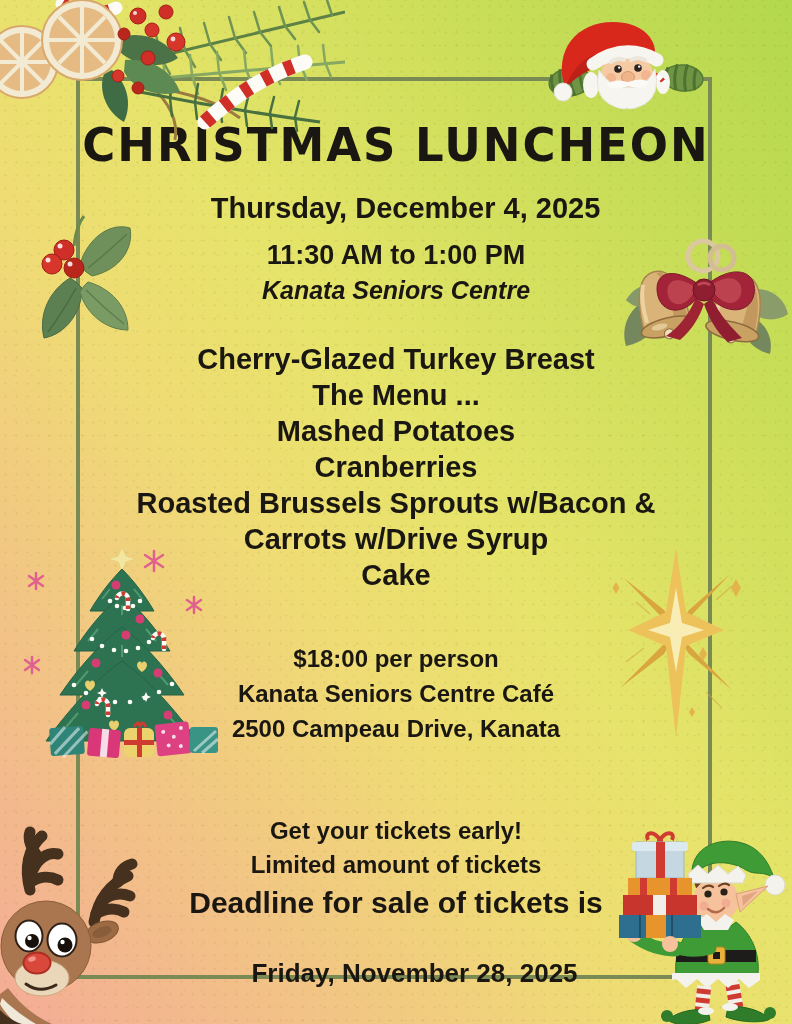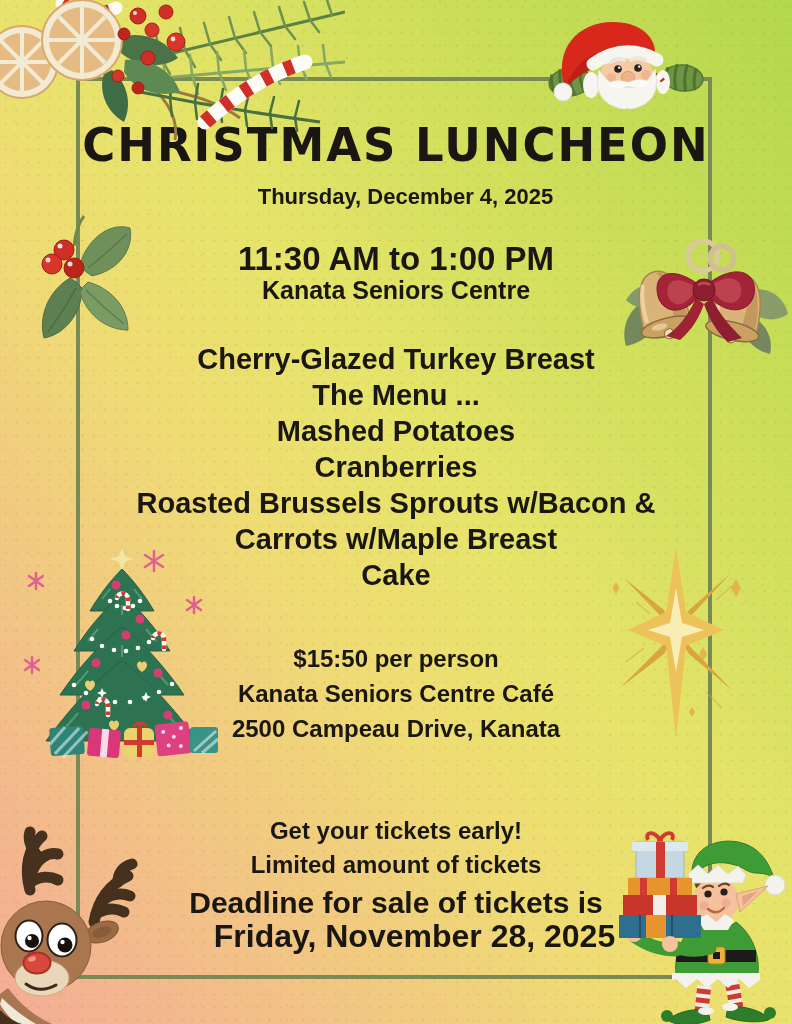--- a/index.html
+++ b/index.html
@@ -13,29 +13,29 @@
     background-image:radial-gradient(rgba(96,88,28,0.08) 1px,transparent 1.3px),
                      radial-gradient(rgba(120,70,30,0.06) 1px,transparent 1.2px);
     background-size:11px 13px,17px 15px;background-position:0 0,6px 8px;
   }
   .frame{
     position:absolute;left:76px;top:77px;width:636px;height:902px;
     box-sizing:border-box;border:4px solid #7a8a55;z-index:1;pointer-events:none;
   }
   .txt{position:absolute;left:0;right:0;text-align:center;z-index:2;font-weight:700;}
   .title{top:118px;font-family:"DejaVu Sans",sans-serif;font-size:45px;letter-spacing:2px;transform:scaleY(1.04);}
-  .date{top:184px;font-size:22px;margin-left:19px;}
-  .time{top:240px;font-size:33px;}
-  .venue{top:276px;font-size:25px;}
+  .date{top:192px;font-size:29px;margin-left:19px;}
+  .time{top:240px;font-size:27px;}
+  .venue{top:276px;font-size:25px;font-style:italic;}
   .menu{top:341px;font-size:29px;line-height:36px;}
   .tickets{top:641px;font-size:24px;line-height:35px;}
   .f-small1{top:817px;font-size:24px;}
   .f-small2{top:851px;font-size:24px;}
   .f-big1{top:886px;font-size:30px;text-align:center;}
-  .f-big2{top:918px;font-size:32px;margin-left:37px;}
+  .f-big2{top:958px;font-size:26px;margin-left:37px;}
   .deco{position:absolute;z-index:3;pointer-events:none;}
   .d-garland{left:0;top:0;width:345px;height:145px;}
   .d-santa{left:535px;top:12px;width:180px;height:100px;}
   .d-holly{left:30px;top:212px;width:110px;height:135px;}
   .d-bells{left:608px;top:228px;width:185px;height:165px;}
   .d-tree{left:22px;top:545px;width:205px;height:225px;}
   .d-star{left:606px;top:542px;width:145px;height:200px;}
   .d-reindeer{left:0;top:826px;width:140px;height:198px;}
   .d-elf{left:610px;top:830px;width:182px;height:194px;}
 </style>
@@ -50,26 +50,26 @@
   <div class="txt date">Thursday, December 4, 2025</div>
   <div class="txt time">11:30 AM to 1:00 PM</div>
   <div class="txt venue">Kanata Seniors Centre</div>
 
   <div class="txt menu">
     <div>Cherry-Glazed Turkey Breast</div>
     <div>The Menu ...</div>
     <div>Mashed Potatoes</div>
     <div>Cranberries</div>
     <div>Roasted Brussels Sprouts w/Bacon &amp;</div>
-    <div>Carrots w/Maple Breast</div>
+    <div>Carrots w/Drive Syrup</div>
     <div>Cake</div>
   </div>
 
   <div class="txt tickets">
-    <div>$15:50 per person</div>
+    <div>$18:00 per person</div>
     <div>Kanata Seniors Centre Café</div>
     <div>2500 Campeau Drive, Kanata</div>
   </div>
 
   <div class="txt f-small1">Get your tickets early!</div>
   <div class="txt f-small2">Limited amount of tickets</div>
   <div class="txt f-big1">Deadline for sale of tickets is</div>
   <div class="txt f-big2">Friday, November 28, 2025</div>
 
   <svg class="deco d-garland" viewBox="0 0 345 145">

